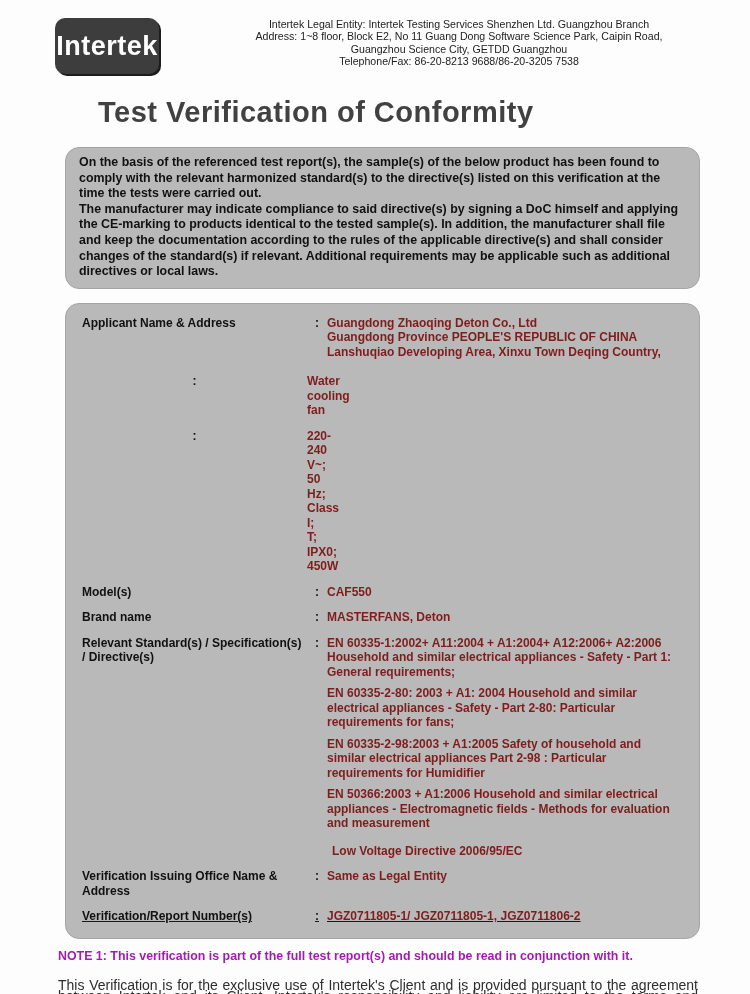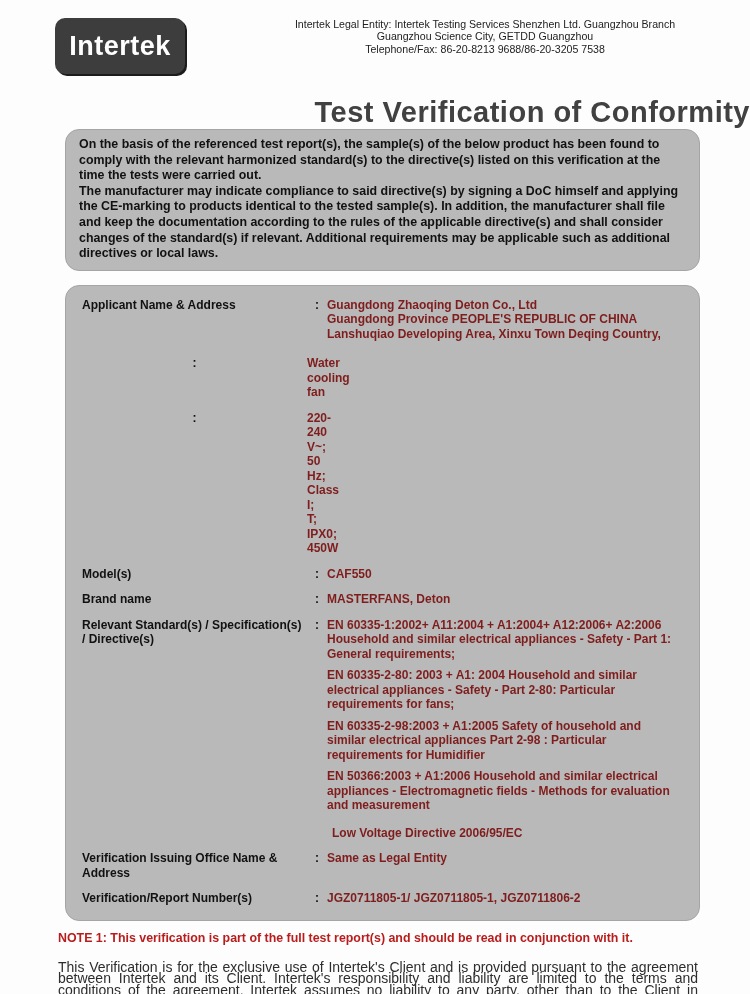--- a/index.html
+++ b/index.html
@@ -5,48 +5,48 @@
   * { margin:0; padding:0; box-sizing:border-box; }
   html,body { background:#ffffff; }
   body { font-family:"Liberation Sans", sans-serif; }
   .page {
     position:relative; width:750px; height:994px; margin:0 auto;
     background:#fdfdfd; overflow:hidden; color:#1a1a1a;
   }
   
   .header { display:flex; padding:18px 30px 0 55px; }
   .logo {
-    width:130px; height:56px; background:#3d3d3d; border-radius:10px;
+    width:104px; height:56px; background:#3d3d3d; border-radius:10px;
     display:flex; align-items:center; justify-content:center;
     box-shadow:2px 2px 0 #1c1c1c; flex:0 0 auto;
   }
   .logo span { color:#fff; font-size:27px; font-weight:bold; letter-spacing:0.5px; }
   .legal { margin-left:85px; padding-top:0; font-size:10.6px; line-height:12.4px; color:#222; width:430px;text-align:center; }
   
-  .title-wrap { text-align:right; padding-left:98px; margin-top:22px; }
+  .title-wrap { text-align:left; padding-left:98px; margin-top:22px; }
   .title { font-size:29px; font-weight:bold; color:#414141; letter-spacing:0.5px; }
   
   .graybox {
-    margin:0 50px 0 65px; width:635px; background:#b9b9b9;
+    margin:18px 50px 0 65px; width:635px; background:#b9b9b9;
     border-radius:14px; border:1px solid #a5a5a5;
     padding:7px 13px 8px 13px;
   }
   .statement p { font-size:12.4px; font-weight:bold; line-height:15.6px; color:#111; }
   
   .details { margin-top:14px; padding:12px 16px 12px 16px; }
   .row { display:grid; grid-template-columns:225px 20px 1fr; margin-bottom:11px; }
-  .row:last-child { margin-bottom:2px; }
+  .row:last-child { margin-bottom:2px;text-decoration:underline; }
   .lbl { font-size:12px; font-weight:bold; line-height:14.5px; color:#111; }
   .col { font-size:12px; font-weight:bold; color:#111; text-align:center; }
   .val { font-size:12px; font-weight:bold; line-height:14.5px; color:#7f1d1d; }
   .val .para { margin-bottom:7px; }
   .val .lvd { margin-top:13px; margin-left:5px; }
   .gap-lg { margin-bottom:15px; }
   
-  .note { margin:10px 50px 0 58px; font-size:12.4px; font-weight:bold; color:#b91c1c; }
+  .note { margin:10px 50px 0 58px; font-size:12.4px; font-weight:bold; color:#a21caf; }
   .disclaimer {
     margin:17px 52px 0 58px; font-size:14px; line-height:11.7px;
     color:#2d2d2d; text-align:justify;
   }
   
   .footer { position:relative; height:150px; margin-top:6px; }
   .sig-scribble { position:absolute; left:483px; top:3px; width:255px; height:66px; }
   .sig-line { position:absolute; left:497px; top:57px; width:152px; border-top:1.6px solid #3a3a3a; }
   .sig-label { position:absolute; left:508px; top:60px; font-size:10px; color:#1c1c1c; }
   .sig-info { position:absolute; left:492px; top:82px; font-size:13px; font-weight:bold; line-height:18.5px; color:#161616; }
@@ -56,20 +56,21 @@
 <body>
 
 <div class="page">
 
   <div class="header">
     <div class="logo">
       <span>Intertek</span>
     </div>
     <div class="legal">
       <div>Intertek Legal Entity: Intertek Testing Services Shenzhen Ltd. Guangzhou Branch</div>
+      <div>Address: 1~8 floor, Block E2, No 11 Guang Dong Software Science Park, Caipin Road,</div>
       <div>Guangzhou Science City, GETDD Guangzhou</div>
       <div>Telephone/Fax: 86-20-8213 9688/86-20-3205 7538</div>
     </div>
   </div>
 
   <div class="title-wrap">
     <span class="title">Test Verification of Conformity</span>
   </div>
 
   <div class="graybox statement">

